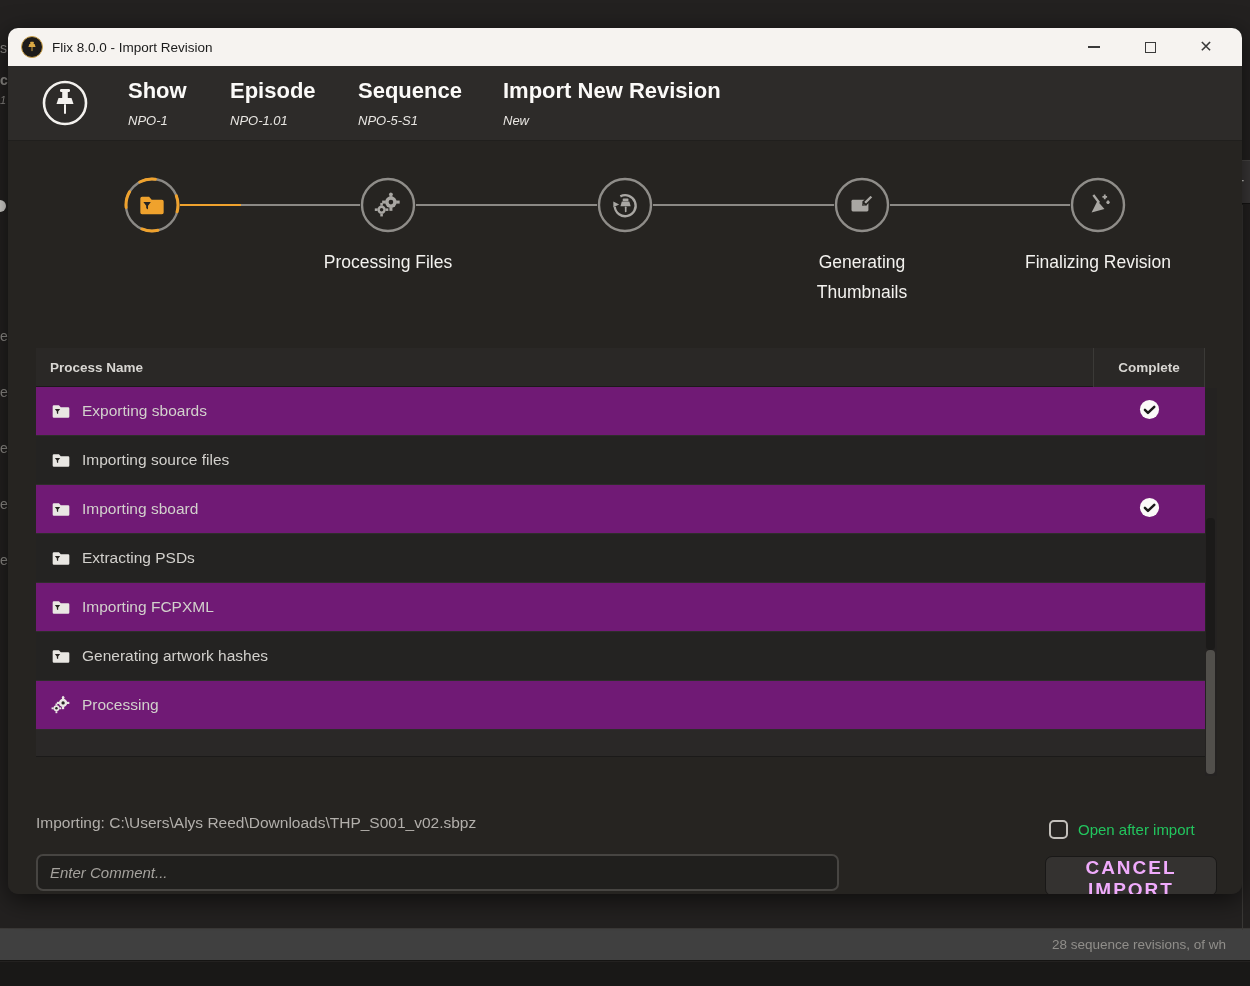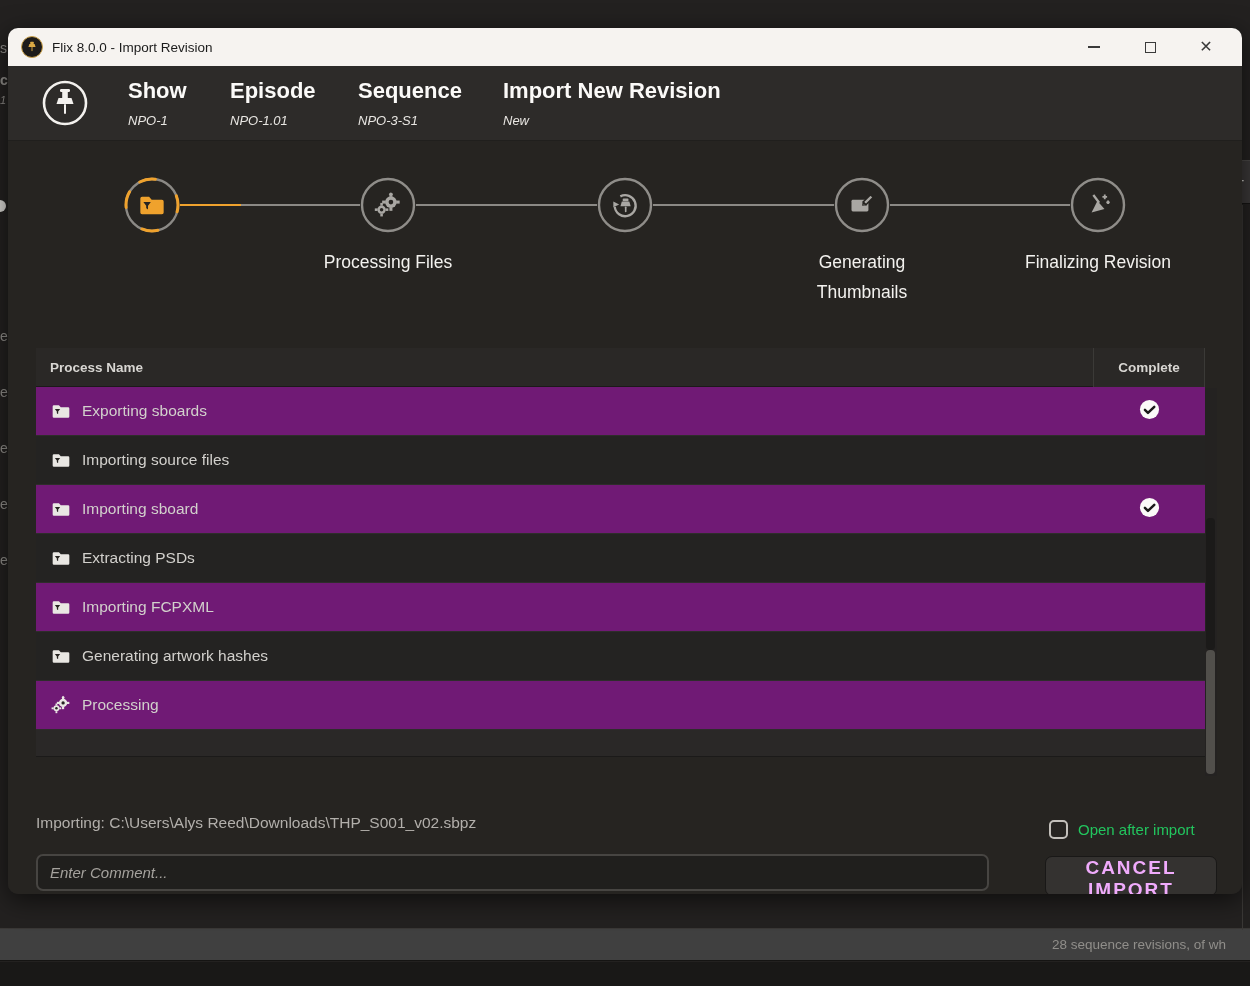--- a/index.html
+++ b/index.html
@@ -56,21 +56,21 @@
   .trow .r-name { margin-left:11px; font-size:15.5px; color:#d2d0cc; flex:1; }
   .trow .r-complete { width:112px; display:flex; align-items:center; justify-content:center; }
   .t-bottom { height:27px; background:#2a2827; border-bottom:1px solid #1b1a19; }
 
   .vscroll { position:absolute; left:1197px; top:322px; width:12px; height:388px; background:#242221; }
   .vscroll .thumb { position:absolute; left:1px; top:262px; width:9px; height:124px; background:#514f4b; border-radius:4px; }
   .vscroll .thumb-dark { position:absolute; left:1px; top:130px; width:9px; height:132px; background:#1b1a19; border-radius:4px; }
 
   
   .import-path { position:absolute; left:28px; top:748px; font-size:15.5px; color:#b2afab; }
-  .comment-input { position:absolute; left:28px; top:788px; width:953px; height:37px; background:#201f1d; border:2px solid #474542; border-radius:7px; color:#d8d6d2; font-size:15px; font-style:italic; padding:0 12px; outline:none; font-family:"Liberation Sans",sans-serif; }
+  .comment-input { position:absolute; left:28px; top:788px; width:803px; height:37px; background:#201f1d; border:2px solid #474542; border-radius:7px; color:#d8d6d2; font-size:15px; font-style:italic; padding:0 12px; outline:none; font-family:"Liberation Sans",sans-serif; }
   .comment-input::placeholder { color:#a5a29d; font-style:italic; }
   .open-after { position:absolute; left:1041px; top:754px; display:flex; align-items:center; cursor:pointer; }
   .cbx { width:19px; height:19px; border:2px solid #c3c0bb; border-radius:5px; background:transparent; }
   .open-after .olbl { margin-left:10px; font-size:15px; color:#22c55e; }
   .cancel-btn { position:absolute; left:1037px; top:790px; width:172px; height:40px; background:#343230; border:1px solid #191817; border-radius:7px; color:#f0abfc; font-size:19px; font-weight:bold; letter-spacing:2px; font-family:"Liberation Sans",sans-serif; cursor:pointer; }
 </style>
 </head>
 <body>
 
 <div class="bg-left">
@@ -134,21 +134,21 @@
   <div class="ctx-col" style="left:120px">
     <div class="lbl">Show</div>
     <div class="val">NPO-1</div>
   </div>
   <div class="ctx-col" style="left:222px">
     <div class="lbl">Episode</div>
     <div class="val">NPO-1.01</div>
   </div>
   <div class="ctx-col" style="left:350px">
     <div class="lbl">Sequence</div>
-    <div class="val">NPO-3-S1</div>
+    <div class="val">NPO-5-S1</div>
   </div>
   <div class="ctx-col" style="left:495px">
     <div class="lbl">Import New Revision</div>
     <div class="val">New</div>
   </div>
         </div>
     </div>
 
     <div class="stepper" id="stepper">
         <div class="connector" style="left:172px;width:180px;background:linear-gradient(90deg, #efa22d 0 61px, #8b8985 61px)"></div>

